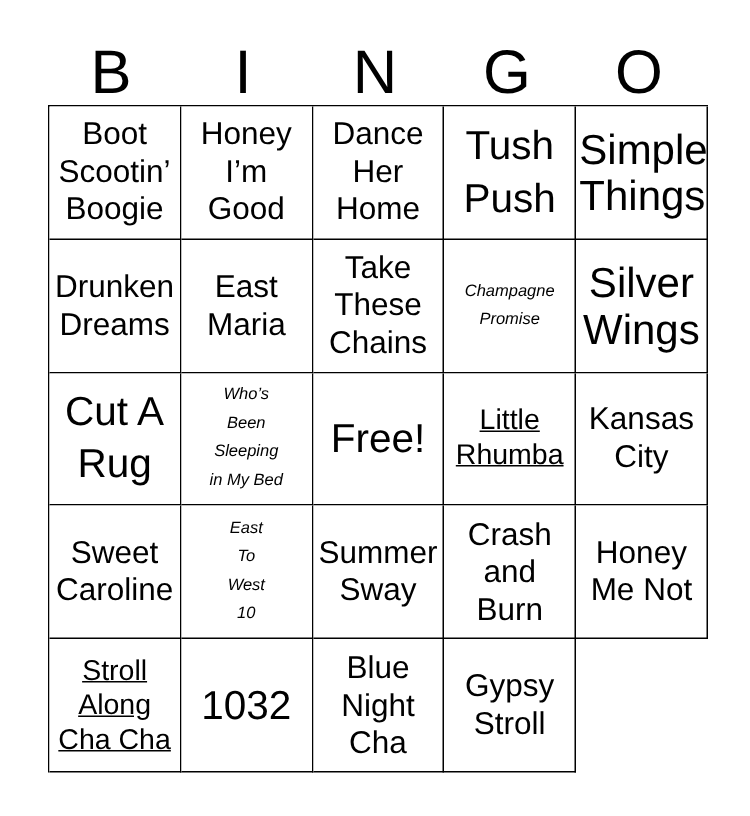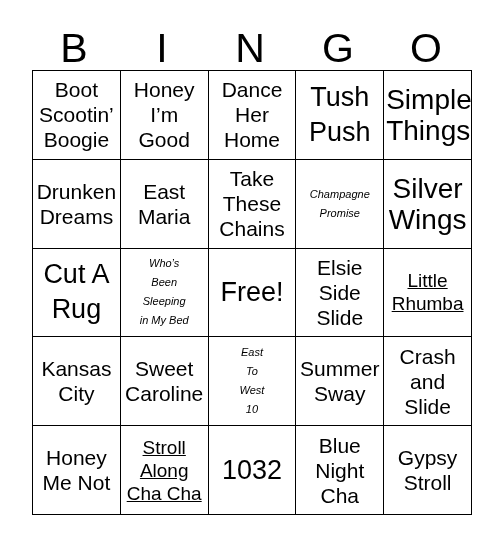--- a/index.html
+++ b/index.html
@@ -150,25 +150,20 @@
     </div>
     <div class="cell sz-xs">
       <span class="cell-text">Who’s
 Been
 Sleeping
 in My Bed</span>
     </div>
     <div class="cell sz-xl">
       <span class="cell-text">Free!</span>
     </div>
-    <div class="cell sz-md">
-      <span class="cell-text">Elsie
-Side
-Slide</span>
-    </div>
     <div class="cell sz-sm">
       <span class="cell-text">Little
 Rhumba</span>
     </div>
 
     <div class="cell sz-md">
       <span class="cell-text">Kansas
 City</span>
     </div>
     <div class="cell sz-md">
@@ -181,21 +176,21 @@
 West
 10</span>
     </div>
     <div class="cell sz-md">
       <span class="cell-text">Summer
 Sway</span>
     </div>
     <div class="cell sz-md">
       <span class="cell-text">Crash
 and
-Slide</span>
+Burn</span>
     </div>
 
     <div class="cell sz-md">
       <span class="cell-text">Honey
 Me Not</span>
     </div>
     <div class="cell sz-sm">
       <span class="cell-text">Stroll
 Along
 Cha Cha</span>

